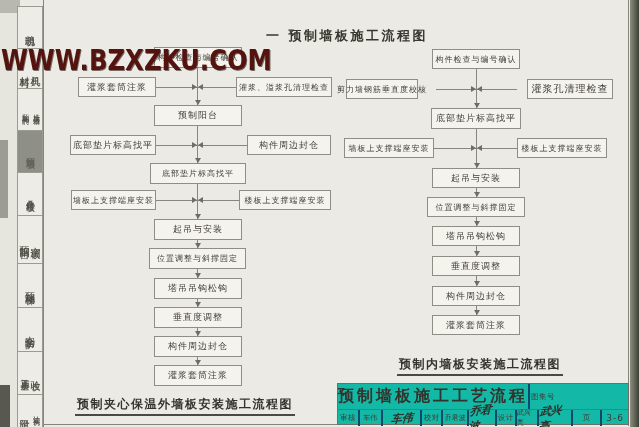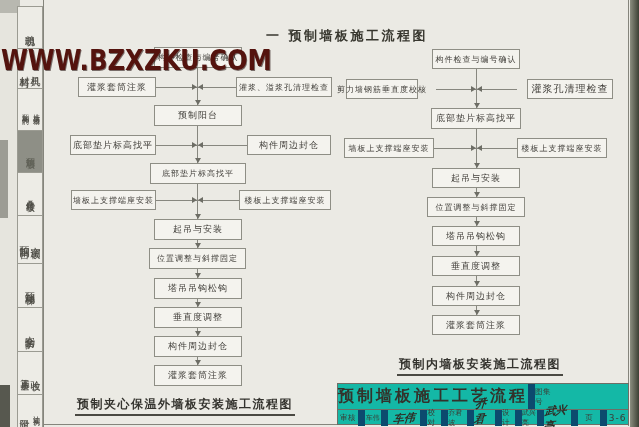--- a/index.html
+++ b/index.html
@@ -37,21 +37,21 @@
   
   .watermark{position:absolute;left:1px;top:43px;font-size:29px;font-weight:900;
              color:#54130e;letter-spacing:0;transform:scaleX(0.84);transform-origin:left top;
              text-shadow:1px 1px 0 rgba(25,6,4,0.55);white-space:nowrap;z-index:60;}
   
   .titleblock{position:absolute;left:337px;top:383px;width:292px;height:42px;
               border:1px solid #6e6e66;background:#14b8a6;box-sizing:border-box;}
   .tb-row1{position:absolute;left:0;top:0;width:100%;height:25px;border-bottom:1px solid #6e6e66;display:flex;}
   .tb-row2{position:absolute;left:0;top:26px;width:100%;height:16px;display:flex;}
   .tb-cell{height:100%;display:flex;align-items:center;justify-content:center;
-           border-left:7px solid #0c4a6e;box-sizing:border-box;color:#3c3b34;overflow:visible;}
+           border-left:2px solid #0c4a6e;box-sizing:border-box;color:#3c3b34;overflow:visible;}
   .tb-cell:first-child{border-left:none;}
   .tb-title{font-size:16px;font-weight:bold;letter-spacing:3px;color:#33322b;}
   .tb-small{font-size:7.5px;letter-spacing:0.5px;}
   .tb-atlasno{font-size:11px;letter-spacing:1.5px;color:#3a392f;}
   .tb-pageno{font-size:9px;letter-spacing:1px;}
   .sig{display:inline-block;font-family:"DejaVu Serif","Liberation Serif",serif;
        font-style:italic;font-weight:bold;font-size:11px;color:#2f2d26;
        transform:rotate(-5deg) skewX(-10deg);}
 </style>
 </head>

